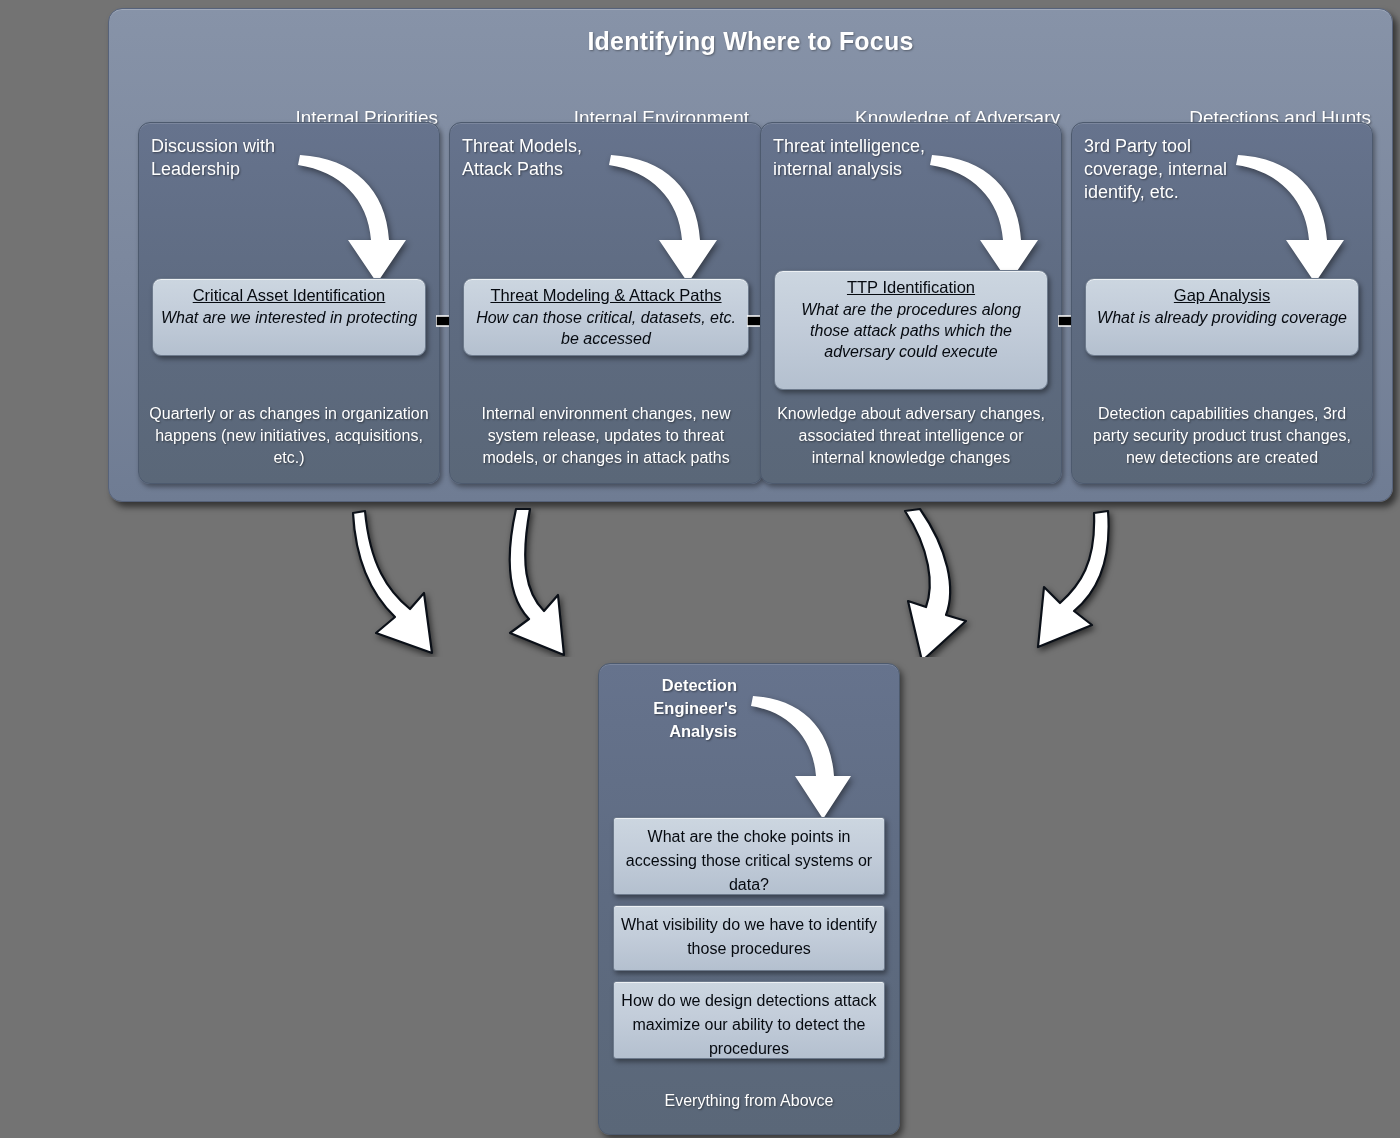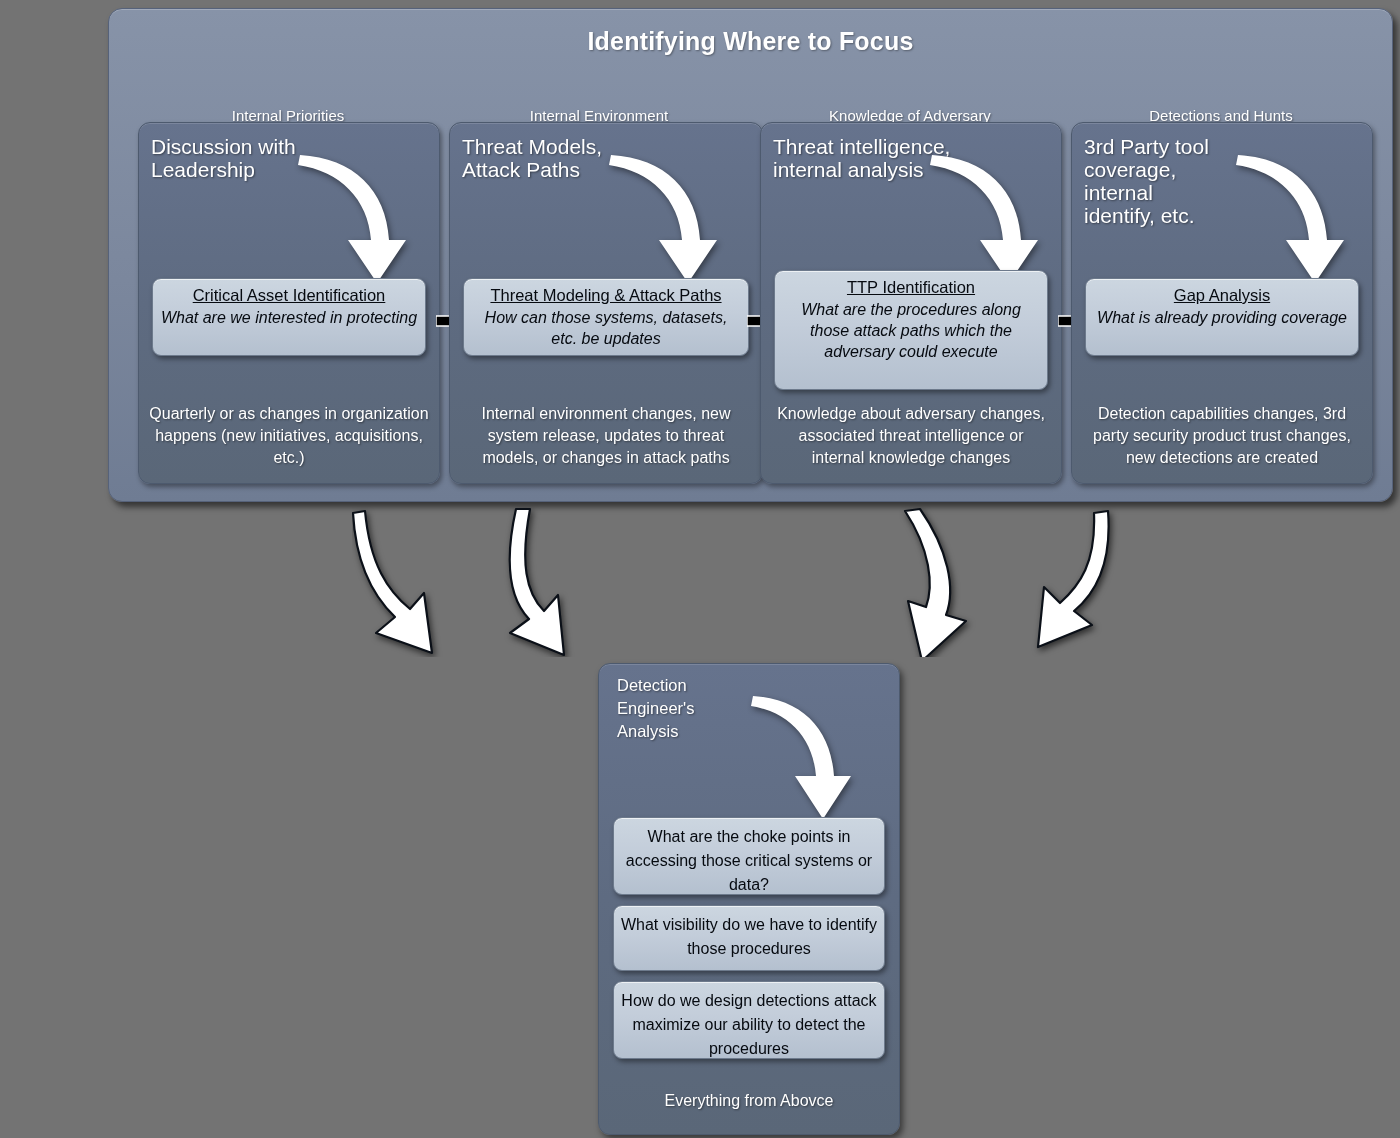--- a/index.html
+++ b/index.html
@@ -47,22 +47,22 @@
     font-weight: bold;
     letter-spacing: 0.2px;
     text-shadow: 1px 1px 2px rgba(0,0,0,0.35);
   }
 
   
   .col-head {
     position: absolute;
     top: 98px;
     color: #ffffff;
-    font-size: 15px;
-    text-align: center;
+    font-size: 19px;
+    text-align: right;
     text-shadow: 1px 1px 2px rgba(0,0,0,0.4);
   }
 
   
   .col-card {
     position: absolute;
     top: 113px;
     height: 360px;
     background: linear-gradient(180deg, #647290 0%, #5d6a80 45%, #5b footer 100%);
     background: linear-gradient(180deg, #66738d 0%, #5e6b81 50%, #5a6778 100%);
@@ -70,21 +70,21 @@
     border-radius: 12px;
     box-shadow: 2px 3px 5px rgba(0,0,0,0.38),
                 inset 0 1px 0 rgba(255,255,255,0.14);
   }
 
   .src-label {
     position: absolute;
     left: 12px;
     top: 12px;
     color: #ffffff;
-    font-size: 21px;
+    font-size: 18px;
     line-height: 23px;
     text-shadow: 1px 1px 2px rgba(0,0,0,0.45);
     white-space: pre-line;
   }
 
   
   .curve-arrow {
     position: absolute;
     pointer-events: none;
   }
@@ -149,34 +149,35 @@
     border: 1px solid #4d5a6e;
     border-radius: 12px;
     box-shadow: 3px 4px 6px rgba(0,0,0,0.5),
                 inset 0 1px 0 rgba(255,255,255,0.14);
   }
   .de-label {
     position: absolute;
     left: 18px;
     top: 10px;
     width: 120px;
-    text-align: left;
+    text-align: right;
     color: #ffffff;
     font-size: 16.5px;
     line-height: 23px;
     text-shadow: 1px 1px 2px rgba(0,0,0,0.45);
     white-space: pre-line;
+    font-weight: bold;
   }
   .q-box {
     position: absolute;
     left: 14px;
     right: 14px;
     background: linear-gradient(180deg, #ccd6e0 0%, #c3cdda 45%, #b4c0cf 100%);
     border: 1px solid #6d7a8c;
-    border-radius: 9px;
+    border-radius: 3px;
     box-shadow: 2px 3px 5px rgba(0,0,0,0.40),
                 inset 0 1px 0 rgba(255,255,255,0.65);
     color: #060a10;
     font-size: 16px;
     line-height: 24px;
     text-align: center;
     padding: 7px 6px;
     box-sizing: border-box;
   }
   .bottom-foot {
@@ -235,21 +236,21 @@
 
       <div class="src-label" style="width:175px; text-align:left;">Threat Models,
 Attack Paths</div>
 
       <svg class="curve-arrow" style="left:155px; top:22px;" width="130" height="140" viewBox="0 0 130 140">
         <path d="M6 10 C 60 13, 92 45, 95 95 L 112 95 L 83 138 L 54 95 L 77 95 C 74 54, 46 26, 4 20 Z" fill="#ffffff" stroke="none" style="filter: drop-shadow(2px 3px 3px rgba(0,0,0,0.45));"></path>
       </svg>
 
       <div class="inner-box" style="top:155px; height:78px;">
         <div class="inner-title">Threat Modeling &amp; Attack Paths</div>
-        <div class="inner-sub">How can those systems, datasets, etc. be updates</div>
+        <div class="inner-sub">How can those critical, datasets, etc. be accessed</div>
       </div>
 
       <div class="col-foot" style="bottom:14px;">Internal environment changes, new system release, updates to threat models, or changes in attack paths</div>
     </div>
 
     <svg class="blk-arrow" style="left:638px;" viewBox="0 0 34 30">
       <path d="M0 10 L18 10 L18 2 L33 15 L18 28 L18 20 L0 20 Z" fill="#000000" stroke="#ffffff" stroke-width="1.4"></path>
     </svg>
 
     <div class="col-card" style="left:651px; width:300px;">

